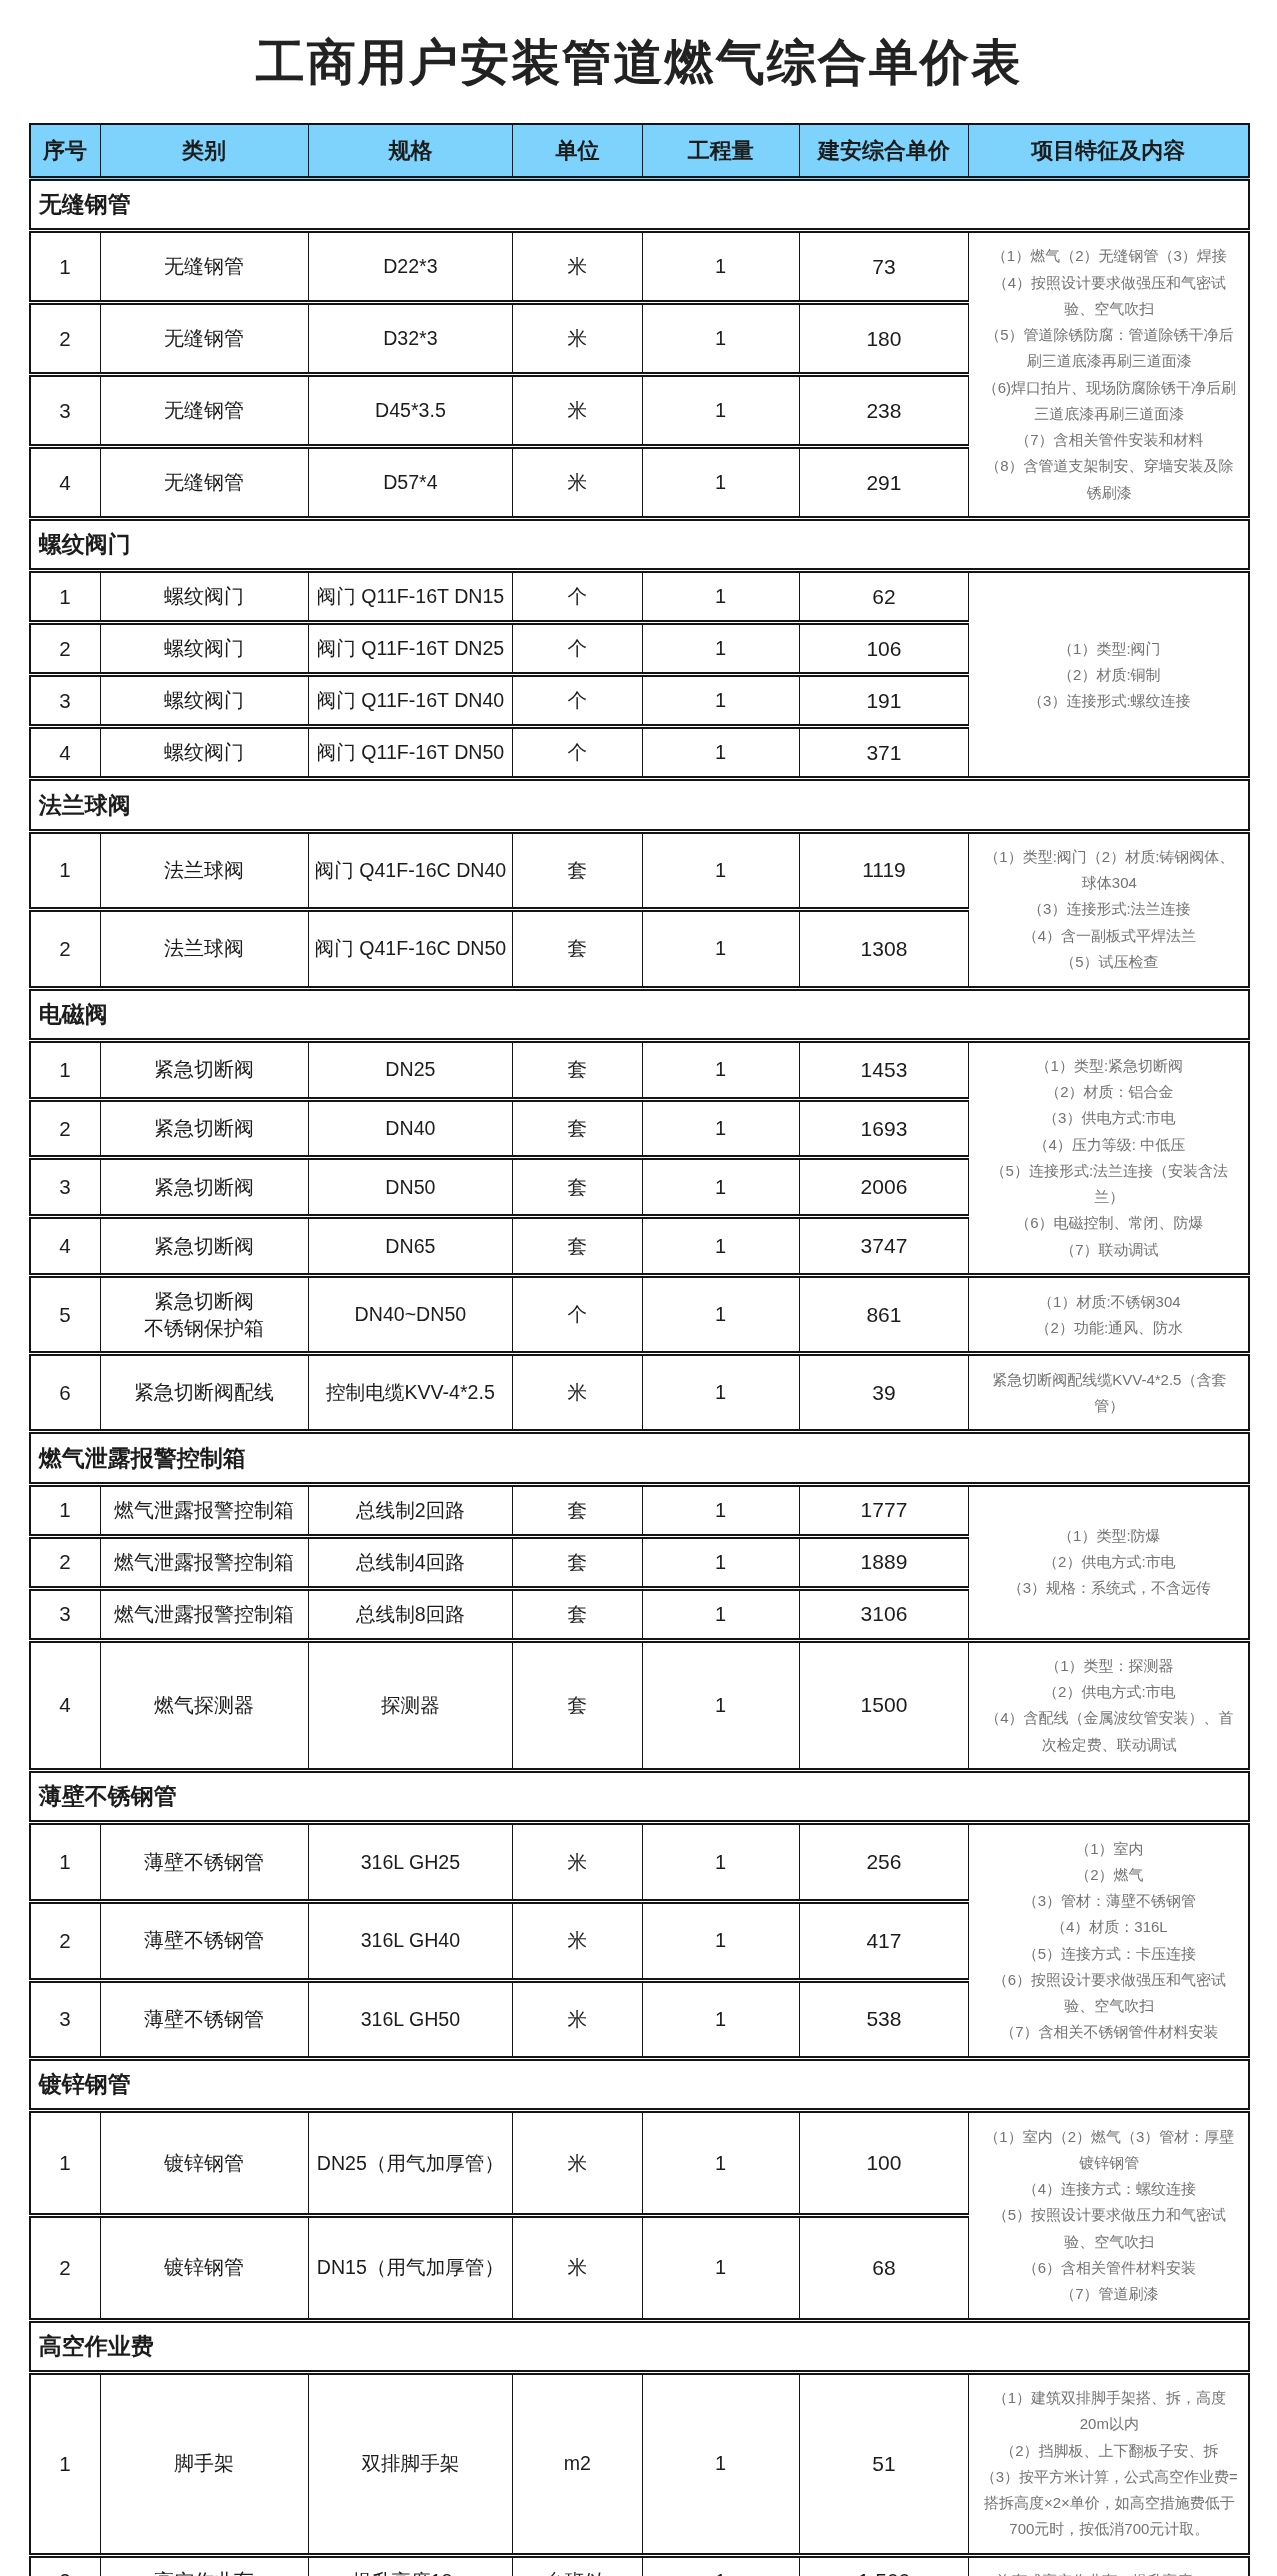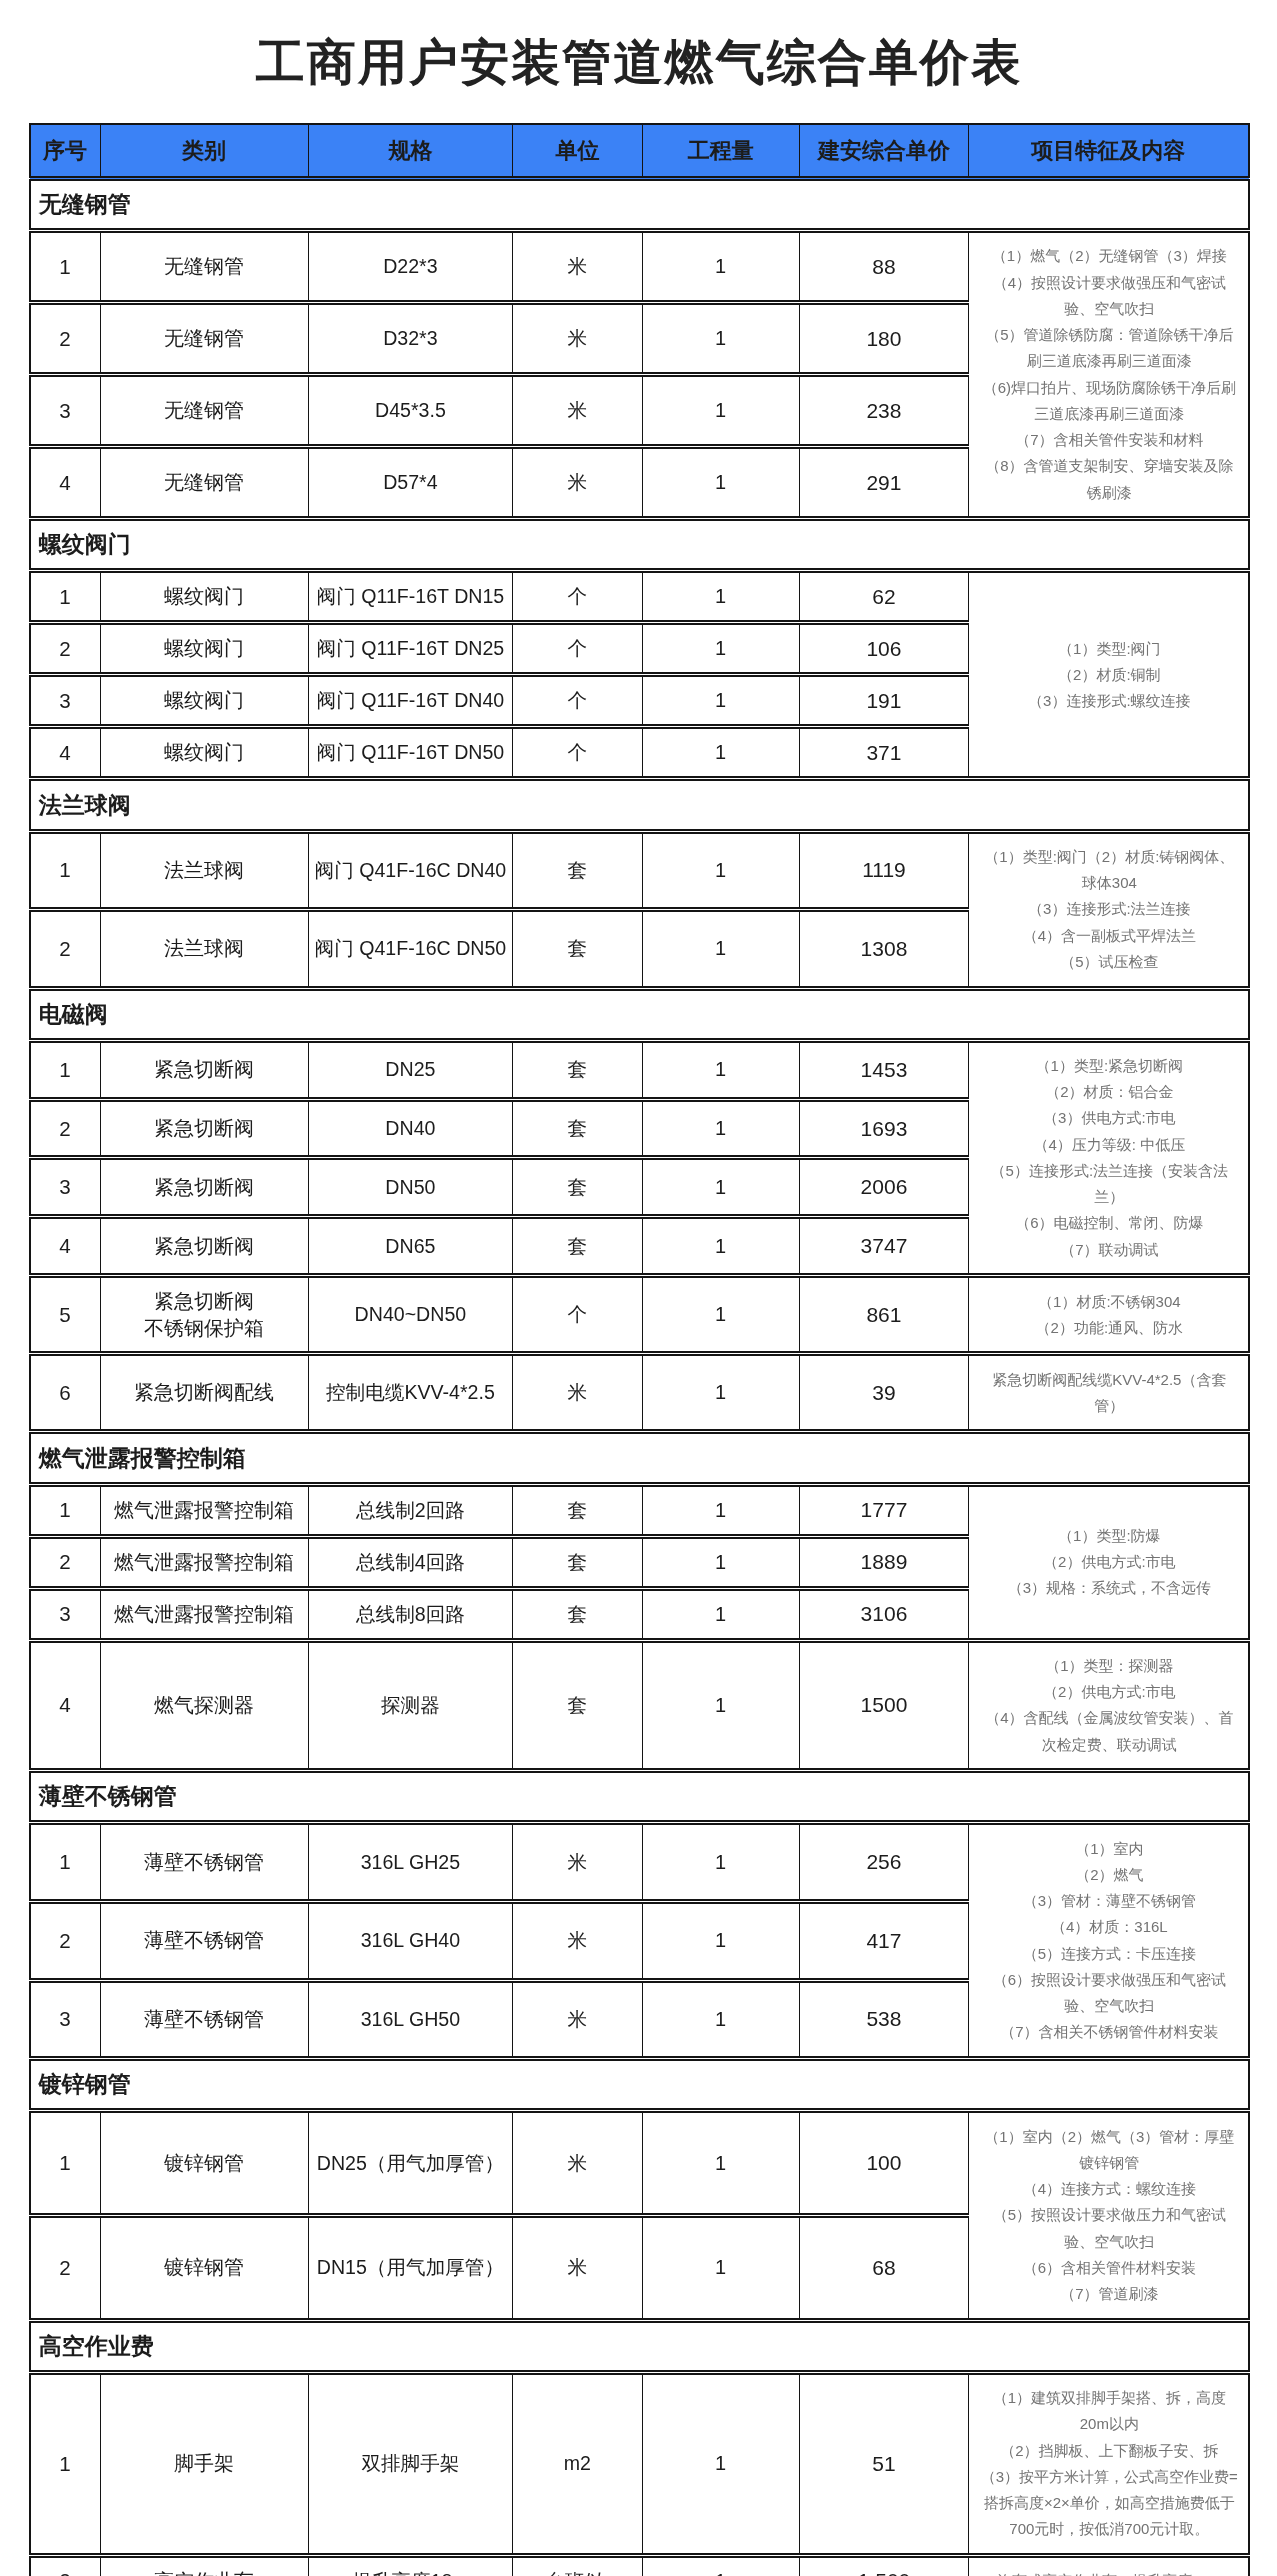--- a/index.html
+++ b/index.html
@@ -30,21 +30,21 @@
     border: 1.5px solid #141414;
     vertical-align: middle;
     word-break: break-word;
   }
   .price-table thead th {
     height: 49px;
     font-size: 22px;
     font-weight: 700;
     text-align: center;
     border-bottom: 5.2px double #141414;
-    background: #3b82f6;
+    background: #7dd3fc;
   }
   tr.section-row td.section-cell {
     height: 41px;
     font-size: 23px;
     font-weight: 800;
     text-align: left;
     padding: 3.1px 5.2px 3.1px 8.2px;
     border-top: 5.2px double #141414;
     border-bottom: 5.2px double #141414;
   }
@@ -96,21 +96,21 @@
     <tbody id="tbody">
         <tr class="section-row">
           <td colspan="7" class="section-cell">无缝钢管</td>
         </tr>
         <tr class="data-row">
           <td class="cell-no">1</td>
           <td class="cell-category">无缝钢管</td>
           <td class="cell-spec">D22*3</td>
           <td class="cell-unit">米</td>
           <td class="cell-qty">1</td>
-          <td class="cell-price">88</td>
+          <td class="cell-price">73</td>
           <td class="features-cell" rowspan="4">（1）燃气（2）无缝钢管（3）焊接
 （4）按照设计要求做强压和气密试验、空气吹扫
 （5）管道除锈防腐：管道除锈干净后刷三道底漆再刷三道面漆
 （6)焊口拍片、现场防腐除锈干净后刷三道底漆再刷三道面漆
 （7）含相关管件安装和材料
 （8）含管道支架制安、穿墙安装及除锈刷漆</td>
         </tr>
         <tr class="data-row">
           <td class="cell-no">2</td>
           <td class="cell-category">无缝钢管</td>

